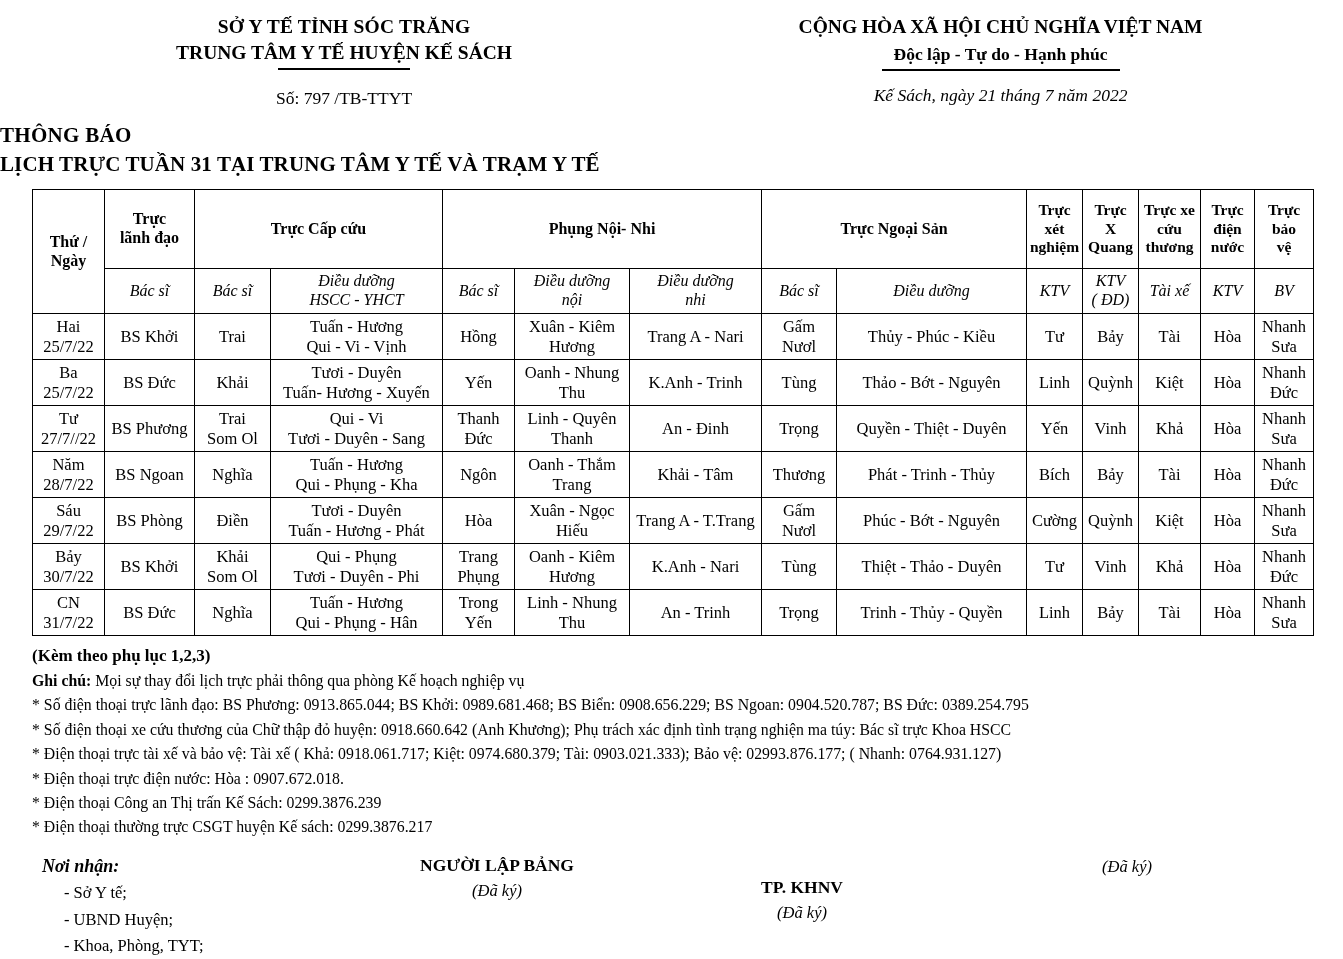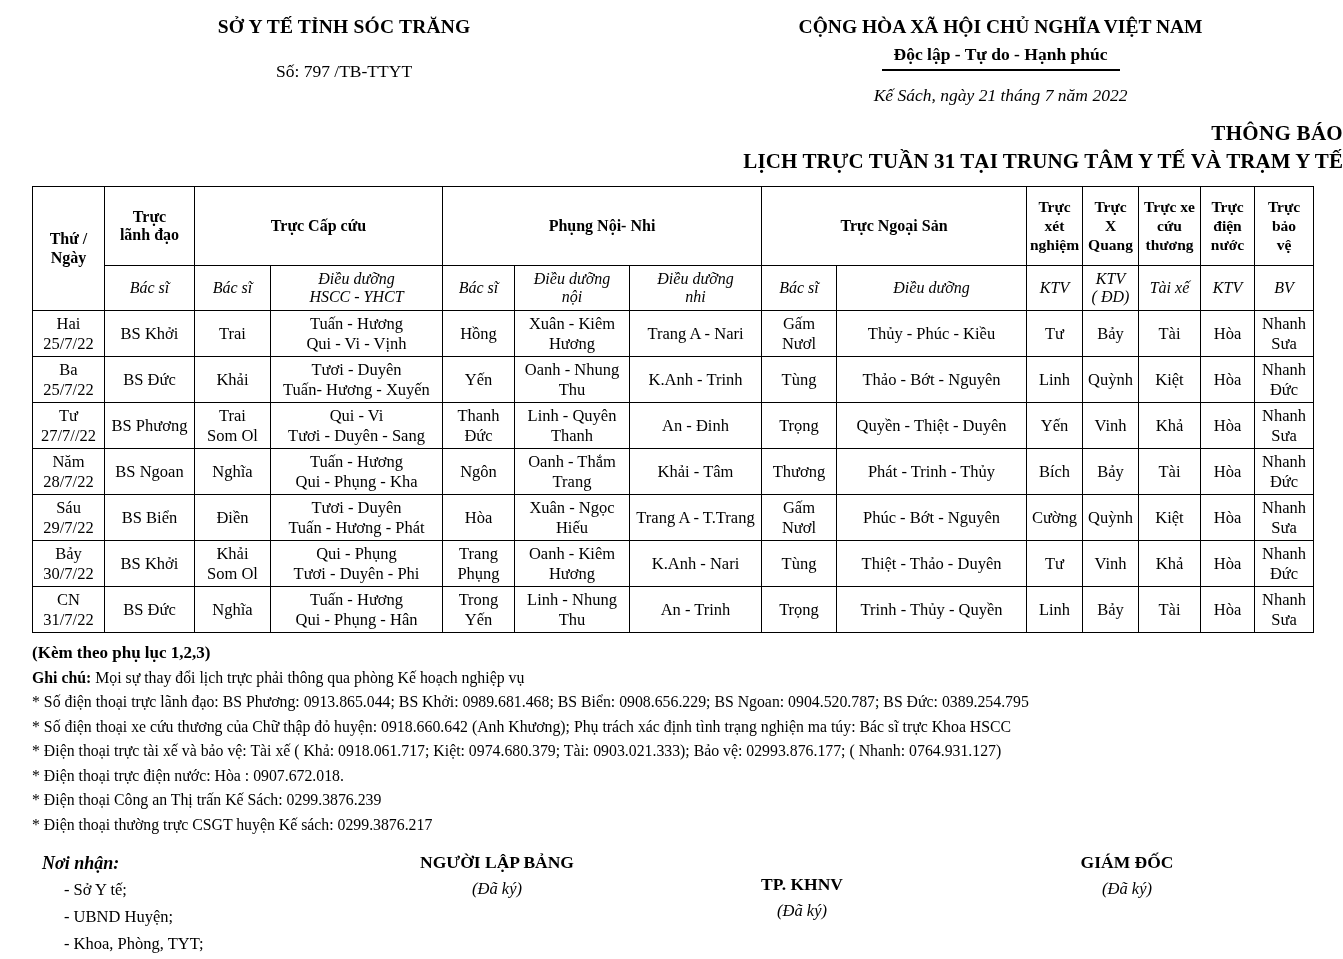--- a/index.html
+++ b/index.html
@@ -91,21 +91,21 @@
   }
   .place-date {
     font-size: 17.5px;
     font-style: italic;
     margin-top: 17px;
     line-height: 1.3;
   }
 
   
   .title-block {
-    text-align: right;
+    text-align: left;
     margin-top: 12px;
   }
   .title-main {
     font-size: 21px;
     font-weight: bold;
     line-height: 1.35;
     letter-spacing: .3px;
   }
   .title-sub {
     font-size: 21px;
@@ -228,20 +228,24 @@
   }
 </style>
 </head>
 <body>
 
 <div class="page">
 
   <div class="header">
     <div class="hdr-left">
       <div class="org-line1">SỞ Y TẾ TỈNH SÓC TRĂNG</div>
+      <div class="org-line2">
+        <span>TRUNG TÂM Y TẾ HUYỆN KẾ SÁCH</span>
+        <span class="rule"></span>
+      </div>
       <div class="doc-number">Số: 797 /TB-TTYT</div>
     </div>
     <div class="hdr-right">
       <div class="nation-line1">CỘNG HÒA XÃ HỘI CHỦ NGHĨA VIỆT NAM</div>
       <div class="nation-line2">
         <span>Độc lập - Tự do - Hạnh phúc</span>
         <span class="rule"></span>
       </div>
       <div class="place-date">Kế Sách, ngày 21 tháng 7 năm 2022</div>
     </div>
@@ -475,21 +479,21 @@
             <td class="cell two-line ">
               <span>Nhanh</span>
               <span>Đức</span>
             </td>
           </tr>
           <tr>
             <td class="cell two-line daycell">
               <span>Sáu</span>
               <span>29/7/22</span>
             </td>
-            <td class="cell">BS Biển</td>
+            <td class="cell">BS Phòng</td>
             <td class="cell two-line ">
               <span>Điền</span>
             </td>
             <td class="cell two-line ">
               <span>Tươi - Duyên</span>
               <span>Tuấn - Hương - Phát</span>
             </td>
             <td class="cell two-line ">
               <span>Hòa</span>
             </td>
@@ -613,18 +617,17 @@
     </div>
     <div class="sig-col c2">
       <div class="sig-title">NGƯỜI LẬP BẢNG</div>
       <div class="sig-signed">(Đã ký)</div>
     </div>
     <div class="sig-col c3">
       <div class="sig-title">TP. KHNV</div>
       <div class="sig-signed">(Đã ký)</div>
     </div>
     <div class="sig-col c4">
-      <div class="sig-title">GIÁM ĐỐC</div>
       <div class="sig-signed">(Đã ký)</div>
     </div>
   </div>
 
 </div>
 
 </body></html>

